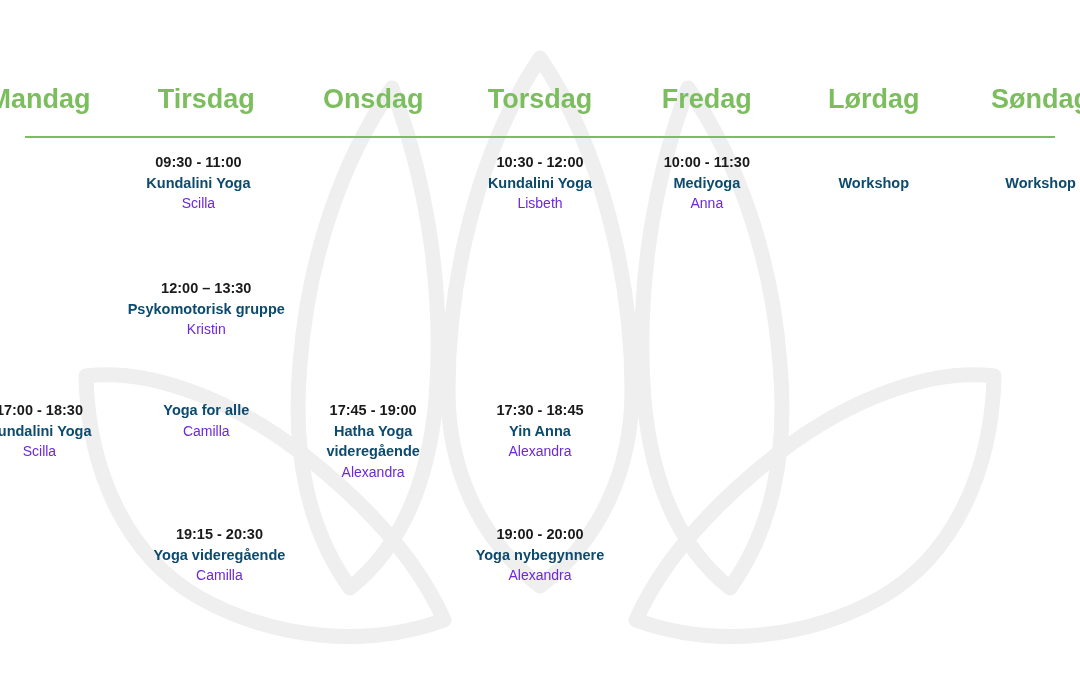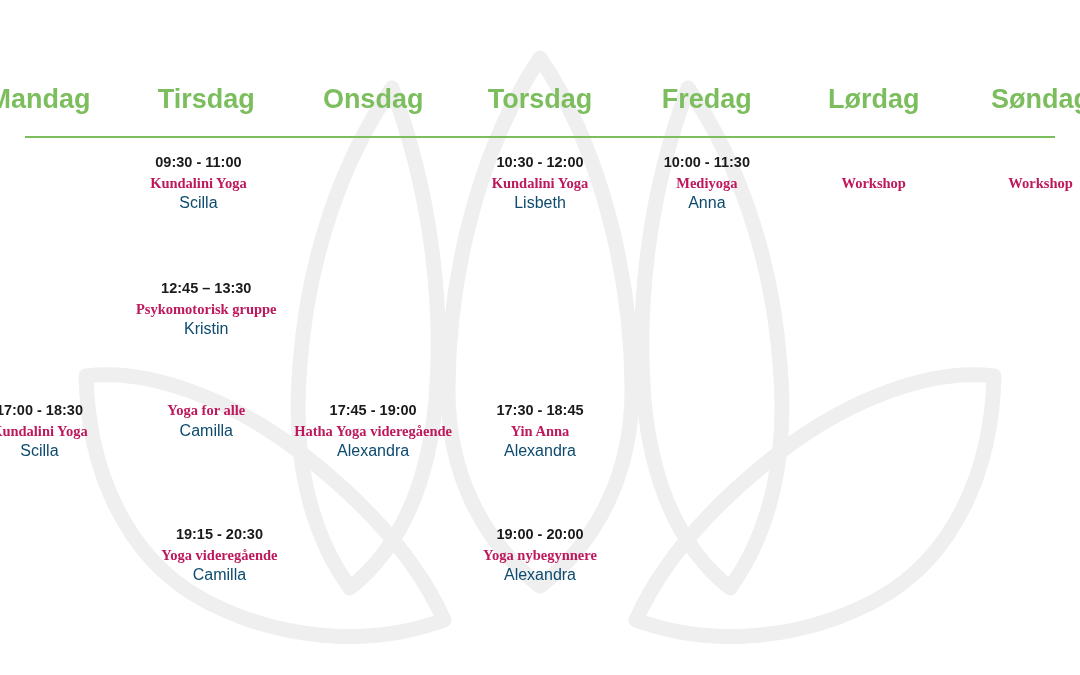--- a/index.html
+++ b/index.html
@@ -81,28 +81,27 @@
   .time {
     font-size: 14.5px;
     font-weight: bold;
     color: #1a1a1a;
     line-height: 20.5px;
     white-space: nowrap;
   }
   .cls {
     font-size: 14.5px;
     font-weight: bold;
-    color: #be185d;
+    color: #0c4a6e;
     line-height: 20.5px;
-    font-family: Liberation Serif, serif;
   }
   .who {
-    font-size: 16px;
+    font-size: 14px;
     font-weight: normal;
-    color: #0c4a6e;
+    color: #6d28d9;
     line-height: 20.5px;
   }
 </style>
 </head>
 <body>
 
 <svg id="watermark" viewBox="0 0 1080 675" xmlns="http://www.w3.org/2000/svg" aria-hidden="true">
   <g fill="none" stroke="#efefef" stroke-width="15" stroke-linecap="round" stroke-linejoin="round">
 
     <path d="M540 58 C 602 150, 632 280, 632 390 C 632 470, 600 540, 540 586 C 480 540, 448 470, 448 390 C 448 280, 478 150, 540 58 Z"></path>
@@ -161,21 +160,21 @@
         <div class="cls">Mediyoga</div>
         <div class="who">Anna</div>
       </div>
       <div class="slot" style="left: 790.286px; top: 172.5px;">
         <div class="cls">Workshop</div>
       </div>
       <div class="slot" style="left: 957.143px; top: 172.5px;">
         <div class="cls">Workshop</div>
       </div>
       <div class="slot" style="left: 122.857px; top: 278px;">
-        <div class="time">12:45 – 13:30</div>
+        <div class="time">12:00 – 13:30</div>
         <div class="cls">Psykomotorisk gruppe</div>
         <div class="who">Kristin</div>
       </div>
       <div class="slot" style="left: -44px; top: 400px;">
         <div class="time">17:00 - 18:30</div>
         <div class="cls">Kundalini Yoga</div>
         <div class="who">Scilla</div>
       </div>
       <div class="slot" style="left: 122.857px; top: 400px;">
         <div class="cls">Yoga for alle</div>

